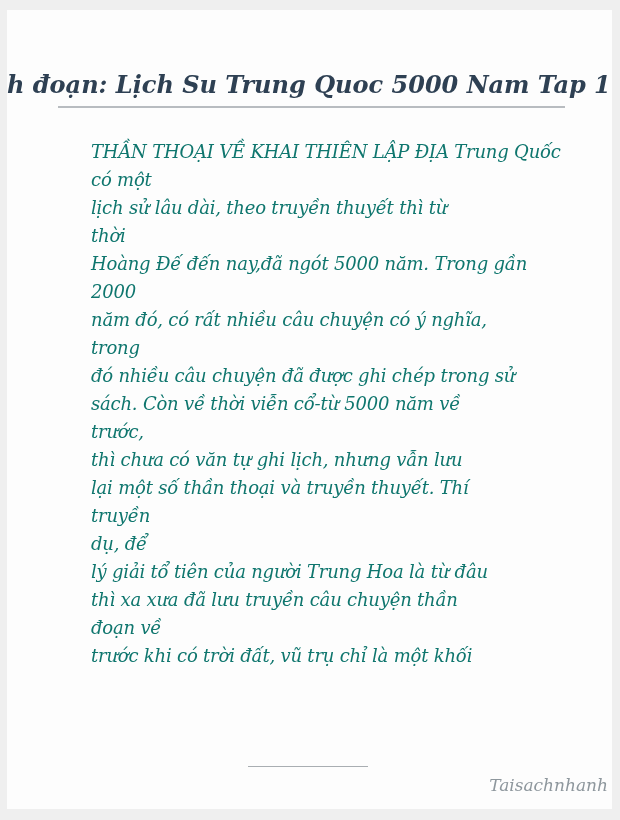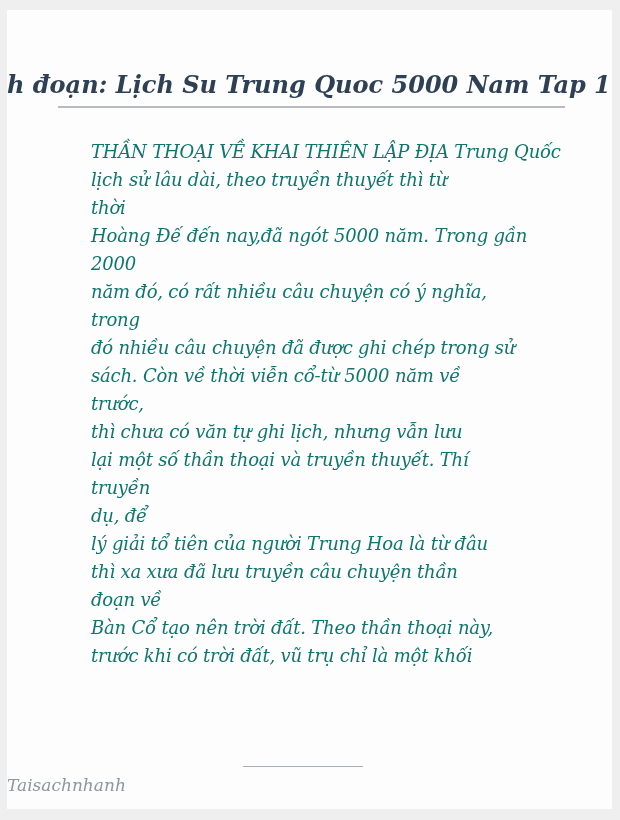--- a/index.html
+++ b/index.html
@@ -46,23 +46,23 @@
     font-style: italic;
     color: #0f766e;
     letter-spacing: -0.2px;
   }
   .content .line {
     white-space: nowrap;
   }
   .footer {
     position: absolute;
     left: 0;
-    right: 14px;
+    right: 4px;
     top: 756px;
-    text-align: left;
+    text-align: right;
   }
   .footer-divider {
     width: 120px;
     margin: 0 auto;
     height: 0;
     border: none;
     border-top: 1px solid #a9aeb2;
   }
   .footer-brand {
     margin-top: 6px;
@@ -76,37 +76,37 @@
 <body>
 
 <div class="card">
 
   <div class="title">h đoạn: Lịch Su Trung Quoc 5000 Nam Tap 1 Lam Han Dat &amp; Tao Du Ch</div>
 
   <div class="title-divider"></div>
 
   <div class="content">
       <div class="line">THẦN THOẠI VỀ KHAI THIÊN LẬP ĐỊA Trung Quốc</div>
+      <div class="line">có một</div>
       <div class="line">lịch sử lâu dài, theo truyền thuyết thì từ</div>
       <div class="line">thời</div>
       <div class="line">Hoàng Đế đến nay,đã ngót 5000 năm. Trong gần</div>
       <div class="line">2000</div>
       <div class="line">năm đó, có rất nhiều câu chuyện có ý nghĩa,</div>
       <div class="line">trong</div>
       <div class="line">đó nhiều câu chuyện đã được ghi chép trong sử</div>
       <div class="line">sách. Còn về thời viễn cổ-từ 5000 năm về</div>
       <div class="line">trước,</div>
       <div class="line">thì chưa có văn tự ghi lịch, nhưng vẫn lưu</div>
       <div class="line">lại một số thần thoại và truyền thuyết. Thí</div>
       <div class="line">truyền</div>
       <div class="line">dụ, để</div>
       <div class="line">lý giải tổ tiên của người Trung Hoa là từ đâu</div>
       <div class="line">thì xa xưa đã lưu truyền câu chuyện thần</div>
       <div class="line">đoạn về</div>
-      <div class="line">Bàn Cổ tạo nên trời đất. Theo thần thoại này,</div>
       <div class="line">trước khi có trời đất, vũ trụ chỉ là một khối</div>
     </div>
 
   <div class="footer">
     <div class="footer-divider"></div>
     <div class="footer-brand">Taisachnhanh</div>
   </div>
 
 </div>
 

